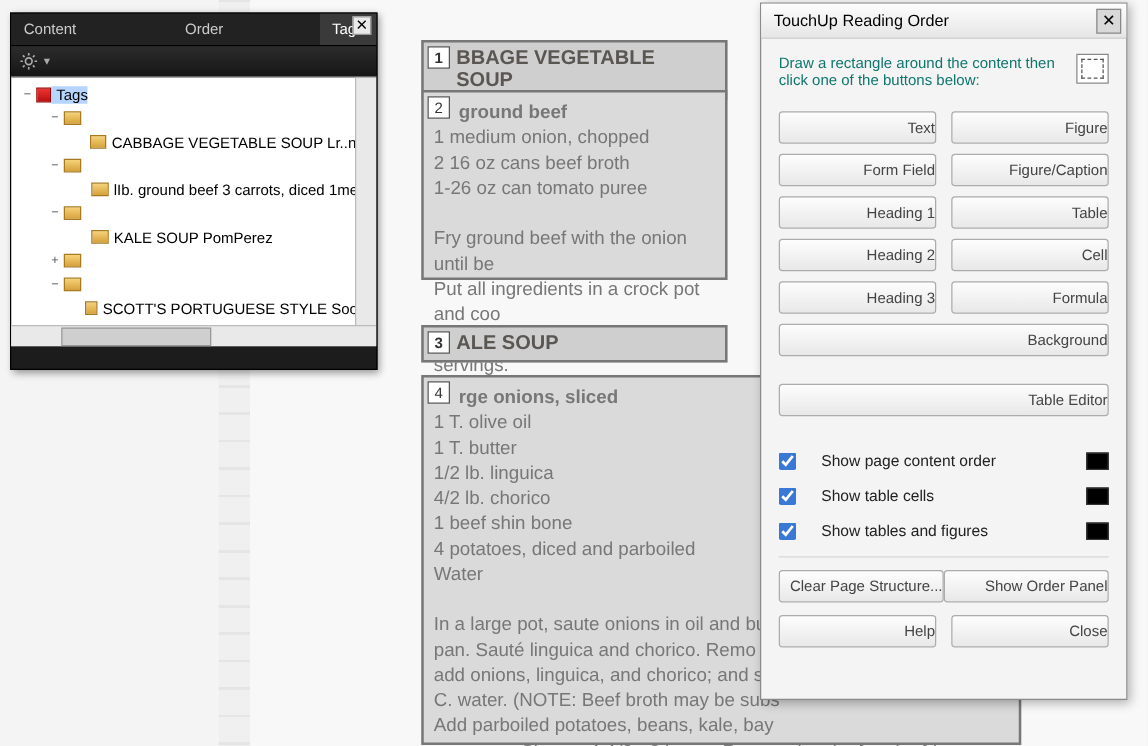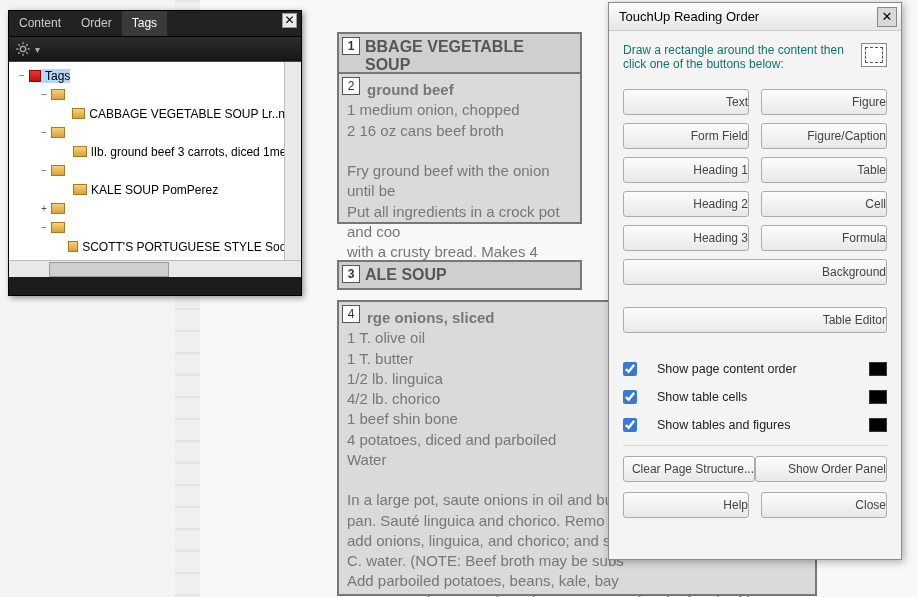--- a/index.html
+++ b/index.html
@@ -28,21 +28,21 @@
   }
   .recipe-body { color: #777; font-size: 15px; line-height: 1.35; padding: 6px 8px 6px 8px; font-family: Georgia, serif; }
   .recipe-body p { margin: 0; }
 
   
   .tags-panel {
     position: absolute; left: 8px; top: 10px; width: 294px; height: 286px;
     background: #1c1c1c; border: 1px solid #000; box-shadow: 2px 2px 6px rgba(0,0,0,.4);
   }
   .tags-close { position: absolute; right: 4px; top: 2px; color: #000; background:#eaeaea; border:1px solid #999; width:15px; height:15px; font-size:12px; text-align:center; line-height:13px; cursor:pointer;}
-  .tags-tabs { display: flex; background: #222; border-bottom: 1px solid #000; height: 26px; }
+  .tags-tabs { display: flex; background: #222; border-bottom: 1px solid #000; height: 26px; justify-content: space-between; }
   .tags-tab { color: #ccc; font-size: 12px; padding: 5px 10px; cursor: pointer; }
   .tags-tab.active { background: #3a3a3a; color: #fff; }
   .tags-toolbar { height: 24px; background: linear-gradient(#2c2c2c,#161616); display:flex; align-items:center; padding-left:6px; gap:4px;}
   .gear-icon { width:16px; height:16px; color:#aaa; }
   .tree {
     background: #fff; color: #000; font-size: 12px; height: 216px; overflow: hidden;
     position: relative; border-top:1px solid #444;
   }
   .tree-inner { padding: 4px 0; }
   .tree-row { display: flex; align-items: center; height: 19px; white-space: nowrap; }
@@ -99,20 +99,21 @@
   </div>
 
   <div class="recipe-block" style="left:137px; top:72px; width:245px; height:152px;">
     <div class="num-box" style="left:3px; top:3px;">
         <span>2</span>
       </div>
     <div class="recipe-body" id="body1">
         <p style="padding-left: 20px; font-weight: bold;">ground beef</p>
         <p>1 medium onion, chopped</p>
         <p>2 16 oz cans beef broth</p>
+        <p>1-26 oz can tomato puree</p>
         <p>&nbsp;</p>
         <p>Fry ground beef with the onion until be</p>
         <p>Put all ingredients in a crock pot and coo</p>
         <p>with a crusty bread. Makes 4 servings.</p>
       </div>
   </div>
 
   <div class="recipe-title" style="left:137px; top:260px; width:245px;">
     <div class="num-box" style="left:3px; top:3px;">
         <span>3</span>

